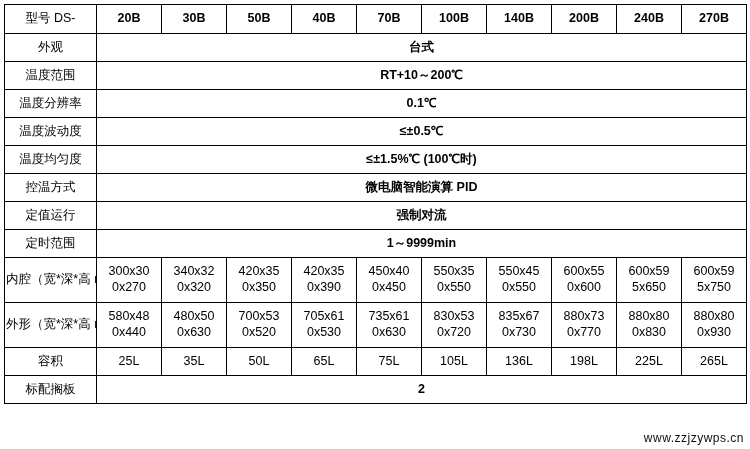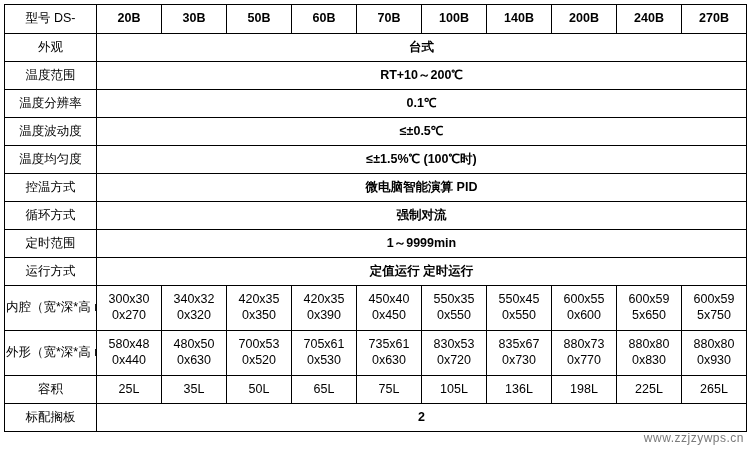--- a/index.html
+++ b/index.html
@@ -69,21 +69,21 @@
     white-space: normal;
   }
   .row-tall td { height: 24px; }
   .row-std td { height: 23px; margin-left: 28px; }
   .row-double td { height: 40px; }
   .watermark {
     position: absolute;
     right: 6px;
     bottom: 4px;
     font-size: 12px;
-    color: #737373;
+    color: #000000;
     font-family: "Liberation Sans", sans-serif;
     letter-spacing: 0.5px;
     opacity: 0.95;
     pointer-events: none;
   }
 </style>
 </head>
 <body>
 
 <div id="spec-wrap">
@@ -100,21 +100,21 @@
         <col style="width:65px">
         <col style="width:65px">
         <col style="width:65px">
     </colgroup>
     <tbody id="table-body">
         <tr class="row-tall">
           <td class="label model-head">型号 DS-</td>
           <td class="colhead">20B</td>
           <td class="colhead">30B</td>
           <td class="colhead">50B</td>
-          <td class="colhead">60B</td>
+          <td class="colhead">40B</td>
           <td class="colhead">70B</td>
           <td class="colhead">100B</td>
           <td class="colhead">140B</td>
           <td class="colhead">200B</td>
           <td class="colhead">240B</td>
           <td class="colhead">270B</td>
         </tr>
         <tr class="row-std">
           <td class="label">外观</td>
           <td class="span" colspan="10">台式</td>
@@ -133,30 +133,26 @@
         </tr>
         <tr class="row-std">
           <td class="label">温度均匀度</td>
           <td class="span" colspan="10">≤±1.5%℃ (100℃时)</td>
         </tr>
         <tr class="row-std">
           <td class="label">控温方式</td>
           <td class="span" colspan="10">微电脑智能演算 PID</td>
         </tr>
         <tr class="row-std">
-          <td class="label">循环方式</td>
+          <td class="label">定值运行</td>
           <td class="span" colspan="10">强制对流</td>
         </tr>
         <tr class="row-std">
           <td class="label">定时范围</td>
           <td class="span" colspan="10">1～9999min</td>
-        </tr>
-        <tr class="row-std">
-          <td class="label">运行方式</td>
-          <td class="span" colspan="10">定值运行 定时运行</td>
         </tr>
         <tr class="row-double">
           <td class="label label-two">内腔（宽*深*高 mm）</td>
           <td class="two-line">
             <div>300x30</div>
             <div>0x270</div>
           </td>
           <td class="two-line">
             <div>340x32</div>
             <div>0x320</div>

